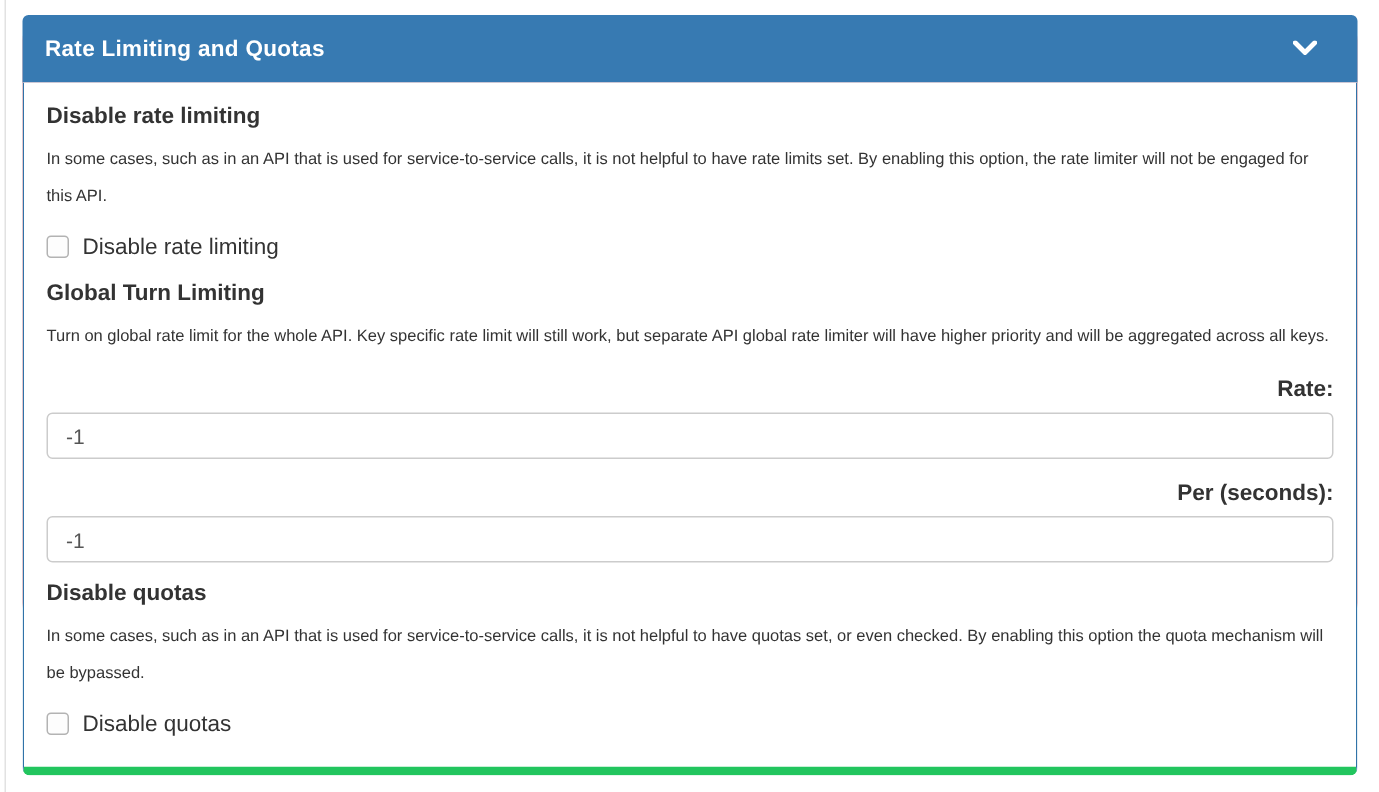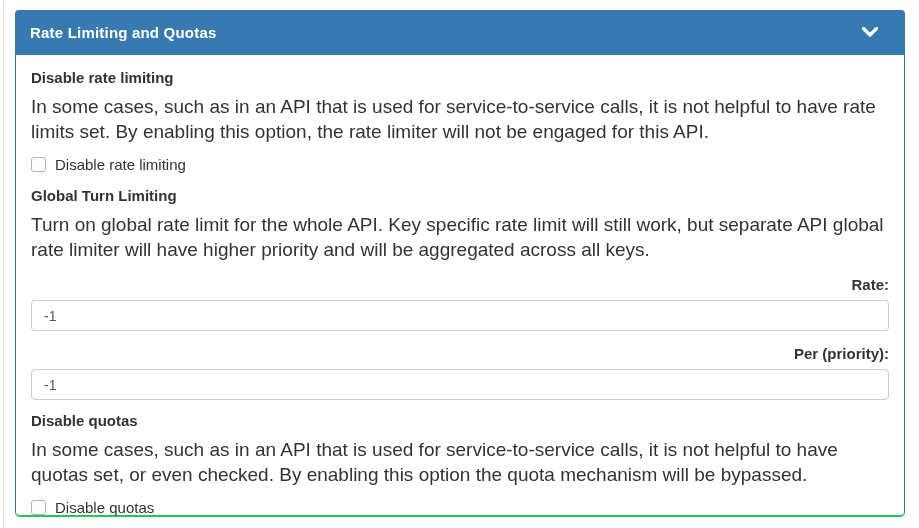--- a/index.html
+++ b/index.html
@@ -41,34 +41,34 @@
   }
   .chevron {
     width: 18px; height: 18px;
     display: flex; align-items: center; justify-content: center;
     margin-right: 6px;
   }
   .panel-body {
     height: 462px;
     border-left: 1px solid #3073a8;
     border-right: 1px solid #3073a8;
-    border-bottom: 2px solid #22c55e;
+    border-bottom: 6px solid #22c55e;
     border-radius: 0 0 5px 5px;
     background: #ffffff;
     padding: 12px 15px 0 15px;
   }
   .section-heading {
     font-size: 15px;
     font-weight: bold;
     color: #333333;
     margin-top: 2px;
     margin-bottom: 8px;
   }
   .section-desc {
-    font-size: 19px;
+    font-size: 11px;
     line-height: 25px;
     color: #333333;
     margin-bottom: 10px;
     max-width: 880px;
   }
   .checkbox-row {
     display: flex;
     align-items: center;
     margin: 12px 0 14px 0;
   }
@@ -139,21 +139,21 @@
         </div>
       </div>
 
       <div>
         <div class="section-heading">Global Turn Limiting</div>
         <div class="section-desc">Turn on global rate limit for the whole API. Key specific rate limit will still work, but separate API global rate limiter will have higher priority and will be aggregated across all keys.</div>
 
         <label class="field-label">Rate:</label>
         <input type="text" class="text-input" value="-1" style="">
 
-        <label class="field-label">Per (priority):</label>
+        <label class="field-label">Per (seconds):</label>
         <input type="text" class="text-input" value="-1" style="">
       </div>
 
       <div>
         <div class="section-heading mt-sm">Disable quotas</div>
         <div class="section-desc">In some cases, such as in an API that is used for service-to-service calls, it is not helpful to have quotas set, or even checked. By enabling this option the quota mechanism will be bypassed.</div>
         <div class="checkbox-row">
           <input type="checkbox" class="checkbox" style="">
           <label class="checkbox-label">Disable quotas</label>
         </div>

